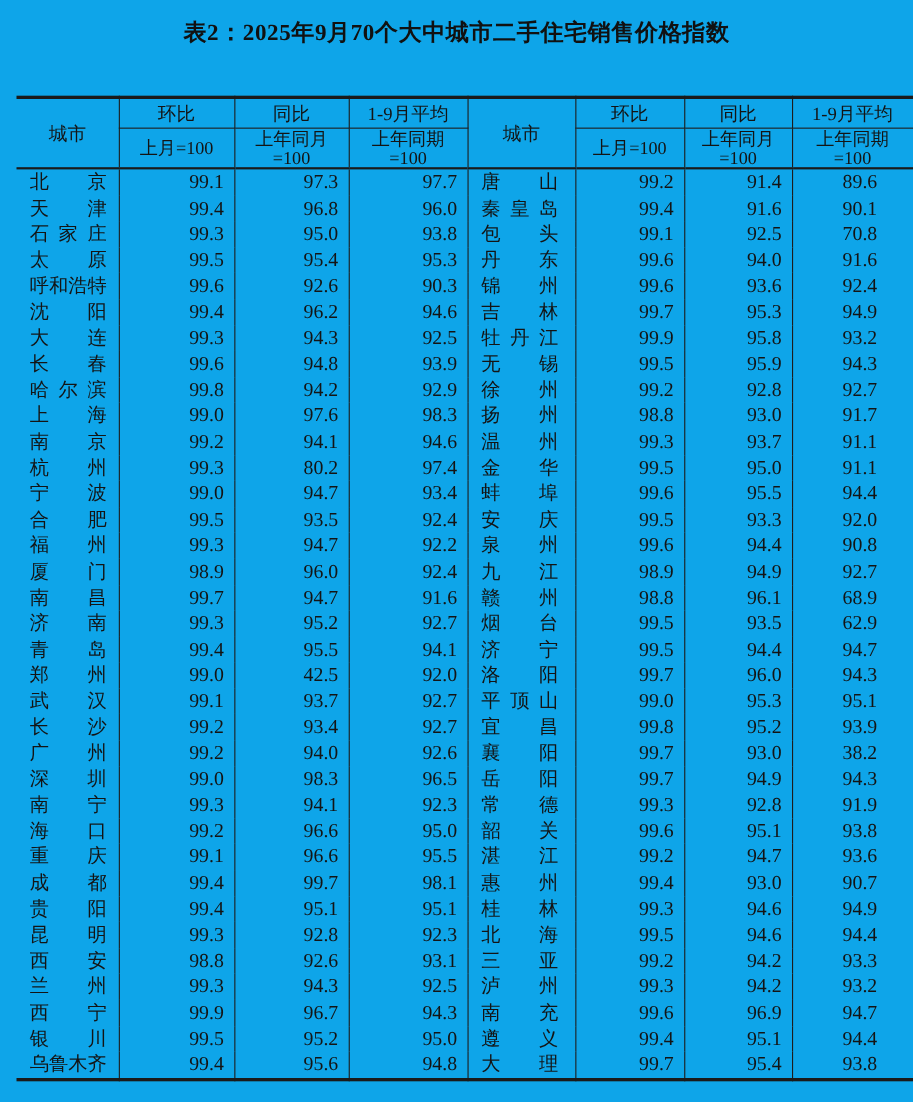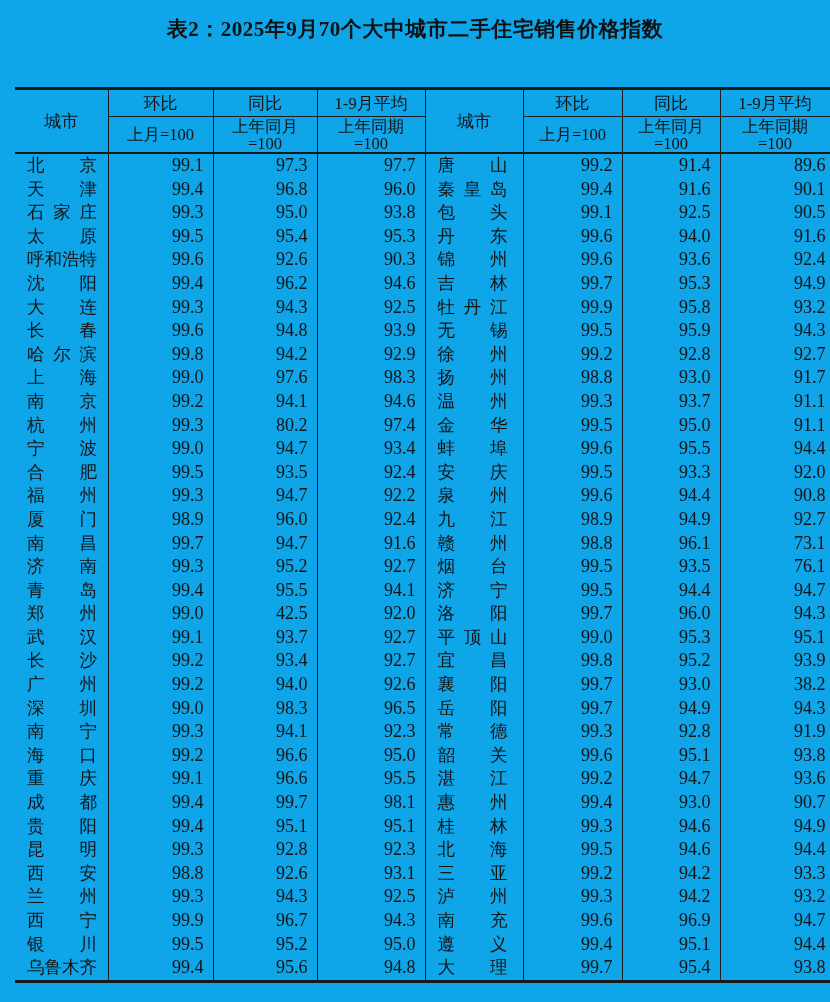--- a/index.html
+++ b/index.html
@@ -61,21 +61,21 @@
   td {
     height: 23.6px;
     padding: 0;
     font-size: 18px;
     line-height: 23.6px;
     vertical-align: middle;
     color: #141414;
   }
   td.city { padding-left: 12px; text-align: left; }
   td.num  { text-align: right; padding-right: 9px; font-family: "Liberation Serif", serif; }
-  td.lastc { padding-right: 4px; }
+  td.lastc { padding-right: 32px; }
   .city-name {
     display: inline-block;
     width: 70px;
     font-size: 17.5px;
     text-align: justify;
     text-align-last: justify;
     line-height: 23.6px;
     white-space: nowrap;
   }
 </style>
@@ -142,21 +142,21 @@
           <td class="num lastc">90.1</td>
         </tr>
         <tr>
           <td class="city vline"><span class="city-name">石家庄</span></td>
           <td class="num vline">99.3</td>
           <td class="num vline">95.0</td>
           <td class="num vline">93.8</td>
           <td class="city vline"><span class="city-name">包头</span></td>
           <td class="num vline">99.1</td>
           <td class="num vline">92.5</td>
-          <td class="num lastc">90.5</td>
+          <td class="num lastc">70.8</td>
         </tr>
         <tr>
           <td class="city vline"><span class="city-name">太原</span></td>
           <td class="num vline">99.5</td>
           <td class="num vline">95.4</td>
           <td class="num vline">95.3</td>
           <td class="city vline"><span class="city-name">丹东</span></td>
           <td class="num vline">99.6</td>
           <td class="num vline">94.0</td>
           <td class="num lastc">91.6</td>
@@ -282,31 +282,31 @@
           <td class="num lastc">92.7</td>
         </tr>
         <tr>
           <td class="city vline"><span class="city-name">南昌</span></td>
           <td class="num vline">99.7</td>
           <td class="num vline">94.7</td>
           <td class="num vline">91.6</td>
           <td class="city vline"><span class="city-name">赣州</span></td>
           <td class="num vline">98.8</td>
           <td class="num vline">96.1</td>
-          <td class="num lastc">73.1</td>
+          <td class="num lastc">68.9</td>
         </tr>
         <tr>
           <td class="city vline"><span class="city-name">济南</span></td>
           <td class="num vline">99.3</td>
           <td class="num vline">95.2</td>
           <td class="num vline">92.7</td>
           <td class="city vline"><span class="city-name">烟台</span></td>
           <td class="num vline">99.5</td>
           <td class="num vline">93.5</td>
-          <td class="num lastc">76.1</td>
+          <td class="num lastc">62.9</td>
         </tr>
         <tr>
           <td class="city vline"><span class="city-name">青岛</span></td>
           <td class="num vline">99.4</td>
           <td class="num vline">95.5</td>
           <td class="num vline">94.1</td>
           <td class="city vline"><span class="city-name">济宁</span></td>
           <td class="num vline">99.5</td>
           <td class="num vline">94.4</td>
           <td class="num lastc">94.7</td>

